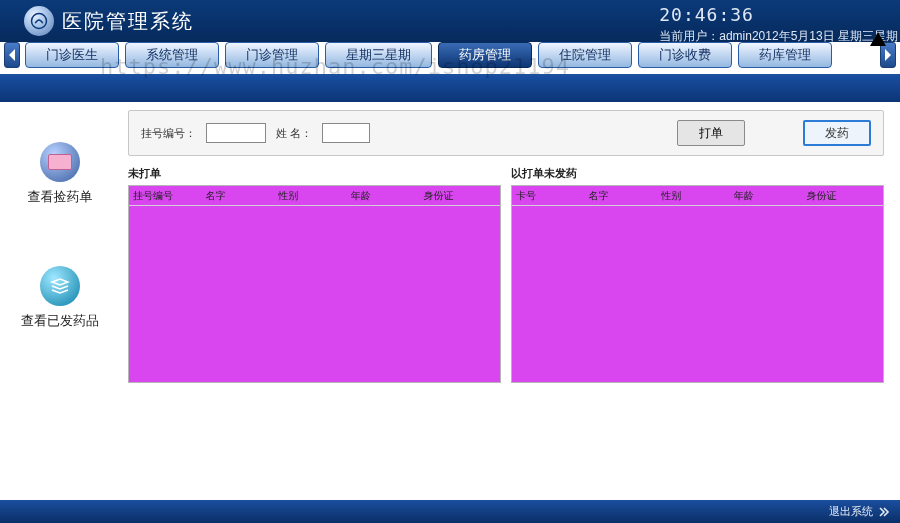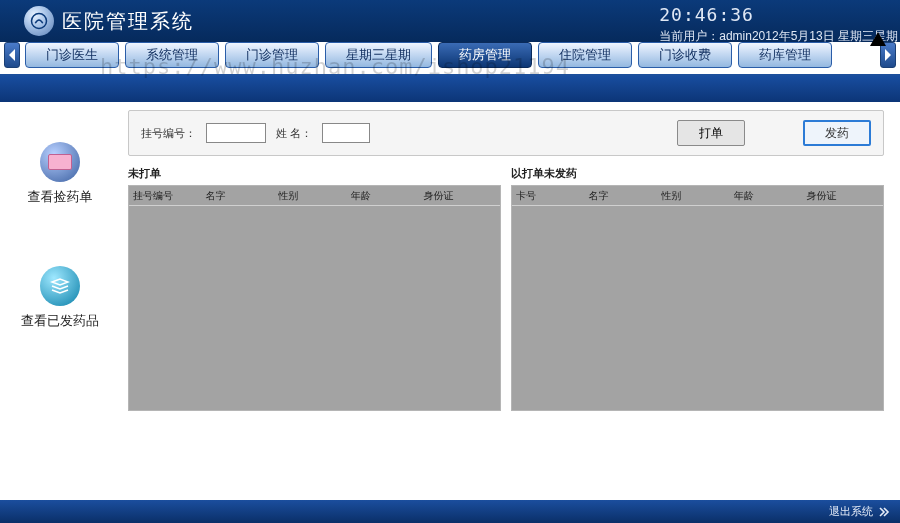--- a/index.html
+++ b/index.html
@@ -158,23 +158,23 @@
 .btnpad { margin-left: 48px; }
 
 .panels {
   display: flex;
   gap: 10px;
   margin-top: 10px;
 }
 .panel { flex: 1; }
 .panel-cap { font-size: 11px; font-weight: bold; color:#222; margin-bottom: 4px; }
 .grid {
-  height: 226px;
+  height: 198px;
   border: 1px solid #b5b5b5;
-  background:#a3a3a3;
+  background:#d946ef;
 }
 .grid-head {
   height: 20px;
   border-bottom: 1px solid #d0d0d0;
   display: flex;
   align-items: center;
   font-size: 10px;
   color:#222;
   padding: 0 4px;
 }

